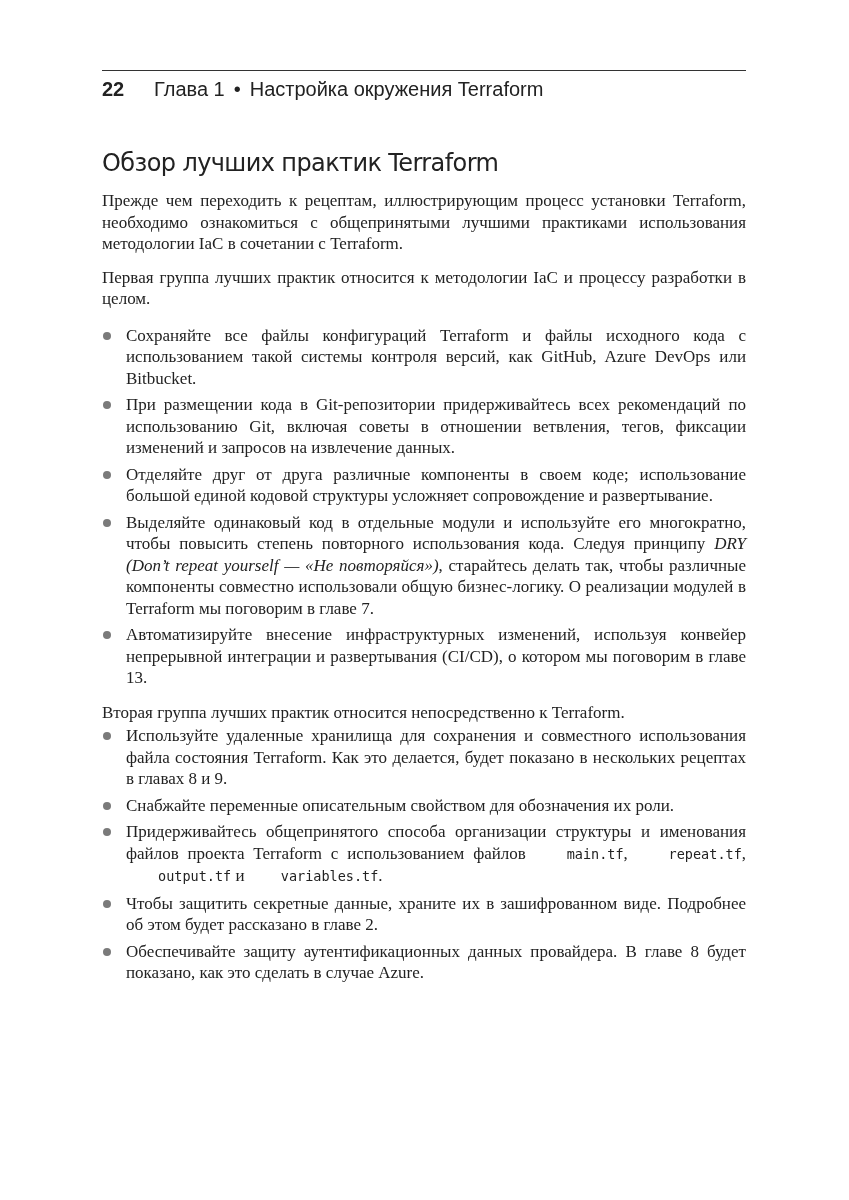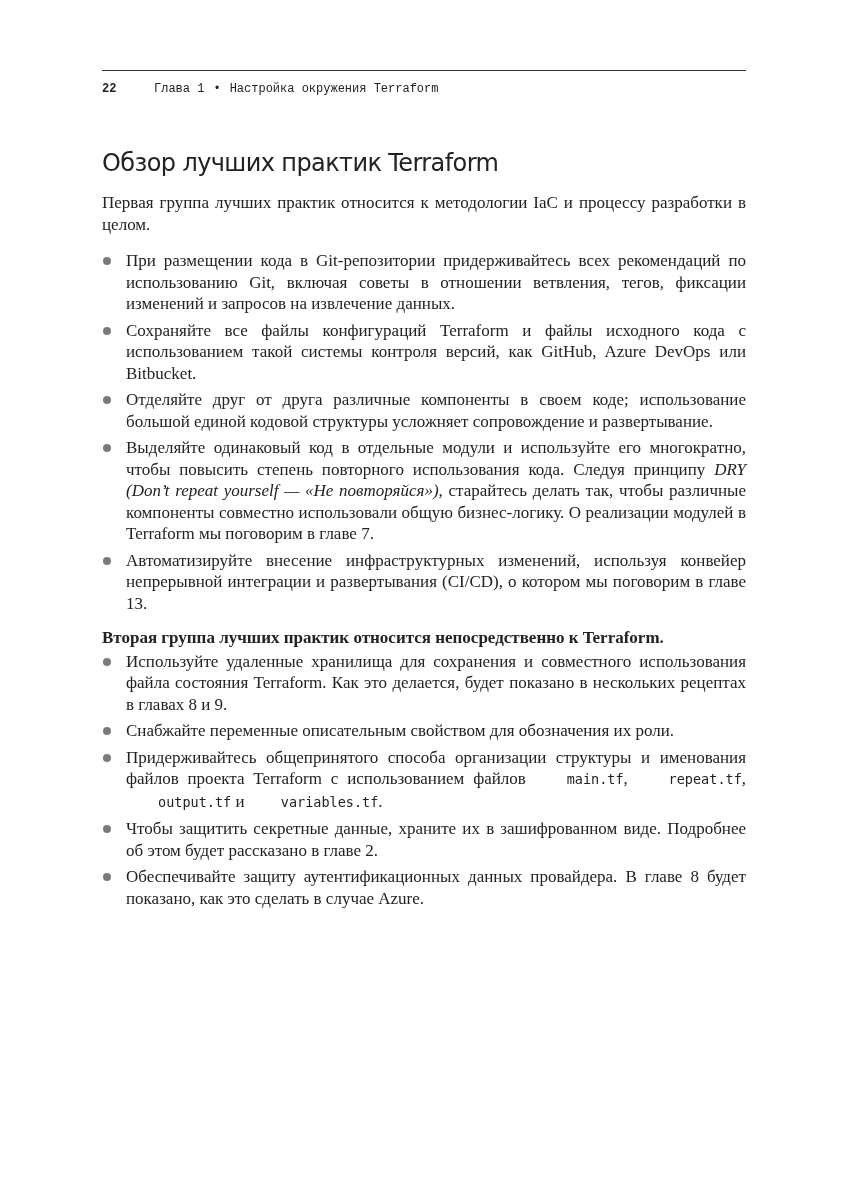--- a/index.html
+++ b/index.html
@@ -1,52 +1,53 @@
 <!DOCTYPE html>
 <html><head>
 <meta charset="utf-8">
 <style>
   html, body { margin: 0; padding: 0; background: #ffffff; }
   body { width: 849px; height: 1200px; position: relative; overflow: hidden; }
   .page { position: absolute; left: 102px; top: 70px; width: 644px; color: #222; }
   .rule { height: 1px; background: #333; width: 644px; }
-  .running-head { font-family: Liberation Mono, monospace; font-size: 12px; color: #222; margin-top: 9px; height: 18px; line-height: 18px; white-space: nowrap; }
+  .running-head { font-family: Liberation Sans, sans-serif; font-size: 20px; color: #222; margin-top: 9px; height: 18px; line-height: 18px; white-space: nowrap; }
   .running-head .pnum { font-weight: bold; display: inline-block; width: 52px; }
   .running-head .dot { margin: 0 9px; }
   h1 { font-family: "DejaVu Sans", sans-serif; font-weight: normal; font-size: 24px; letter-spacing: -0.6px; margin: 48px 0 0 0; line-height: 34px; color: #222; }
   .body { font-family: "Liberation Serif", serif; font-size: 17px; line-height: 21.5px; color: #222; text-align: justify; }
   p { margin: 0; }
   .p1 { margin-top: 10px; }
   .p2 { margin-top: 12px; }
-  .p3 { margin-top: 13px; font-weight: bold; }
+  .p3 { margin-top: 13px; }
   ul { list-style: none; margin: 0; padding: 0; }
   ul.first { margin-top: 15px; }
   ul.second { margin-top: 2px; }
   li { position: relative; padding-left: 24px; margin-bottom: 5px; }
   li .bullet { position: absolute; left: 1px; top: 7px; width: 8px; height: 8px; border-radius: 50%; background: #7a7a7a; }
   em { font-style: italic; }
   code { font-family: "DejaVu Sans Mono", monospace; font-size: 13.5px; padding-left: 32px; }
 </style>
 </head>
 <body>
 
 <div class="page">
   <div class="rule"></div>
   <div class="running-head">
     <span class="pnum">22</span><span>Глава 1</span><span class="dot">•</span><span>Настройка окружения Terraform</span>
   </div>
 
   <h1>Обзор лучших практик Terraform</h1>
 
   <div class="body">
+    <p class="p1">Прежде чем переходить к рецептам, иллюстрирующим процесс установки Terraform, необходимо ознакомиться с общепринятыми лучшими практиками использования методологии IaC в сочетании с Terraform.</p>
     <p class="p2">Первая группа лучших практик относится к методологии IaC и процессу разработки в целом.</p>
 
     <ul class="first">
+      <li><span class="bullet"></span><span>Сохраняйте все файлы конфигураций Terraform и файлы исходного кода с использованием такой системы контроля версий, как GitHub, Azure DevOps или Bitbucket.</span></li>
       <li><span class="bullet"></span><span>При размещении кода в Git-репозитории придерживайтесь всех рекомендаций по использованию Git, включая советы в отношении ветвления, тегов, фиксации изменений и запросов на извлечение данных.</span></li>
-      <li><span class="bullet"></span><span>Сохраняйте все файлы конфигураций Terraform и файлы исходного кода с использованием такой системы контроля версий, как GitHub, Azure DevOps или Bitbucket.</span></li>
       <li><span class="bullet"></span><span>Отделяйте друг от друга различные компоненты в своем коде; использование большой единой кодовой структуры усложняет сопровождение и развертывание.</span></li>
       <li><span class="bullet"></span><span>Выделяйте одинаковый код в отдельные модули и используйте его многократно, чтобы повысить степень повторного использования кода. Следуя принципу </span><em>DRY (Don’t repeat yourself — «Не повторяйся»)</em><span>, старайтесь делать так, чтобы различные компоненты совместно использовали общую бизнес-логику. О реализации модулей в Terraform мы поговорим в главе 7.</span></li>
       <li><span class="bullet"></span><span>Автоматизируйте внесение инфраструктурных изменений, используя конвейер непрерывной интеграции и развертывания (CI/CD), о котором мы поговорим в главе 13.</span></li>
     </ul>
 
     <p class="p3">Вторая группа лучших практик относится непосредственно к Terraform.</p>
 
     <ul class="second">
       <li><span class="bullet"></span><span>Используйте удаленные хранилища для сохранения и совместного использования файла состояния Terraform. Как это делается, будет показано в нескольких рецептах в главах 8 и 9.</span></li>
       <li><span class="bullet"></span><span>Снабжайте переменные описательным свойством для обозначения их роли.</span></li>

